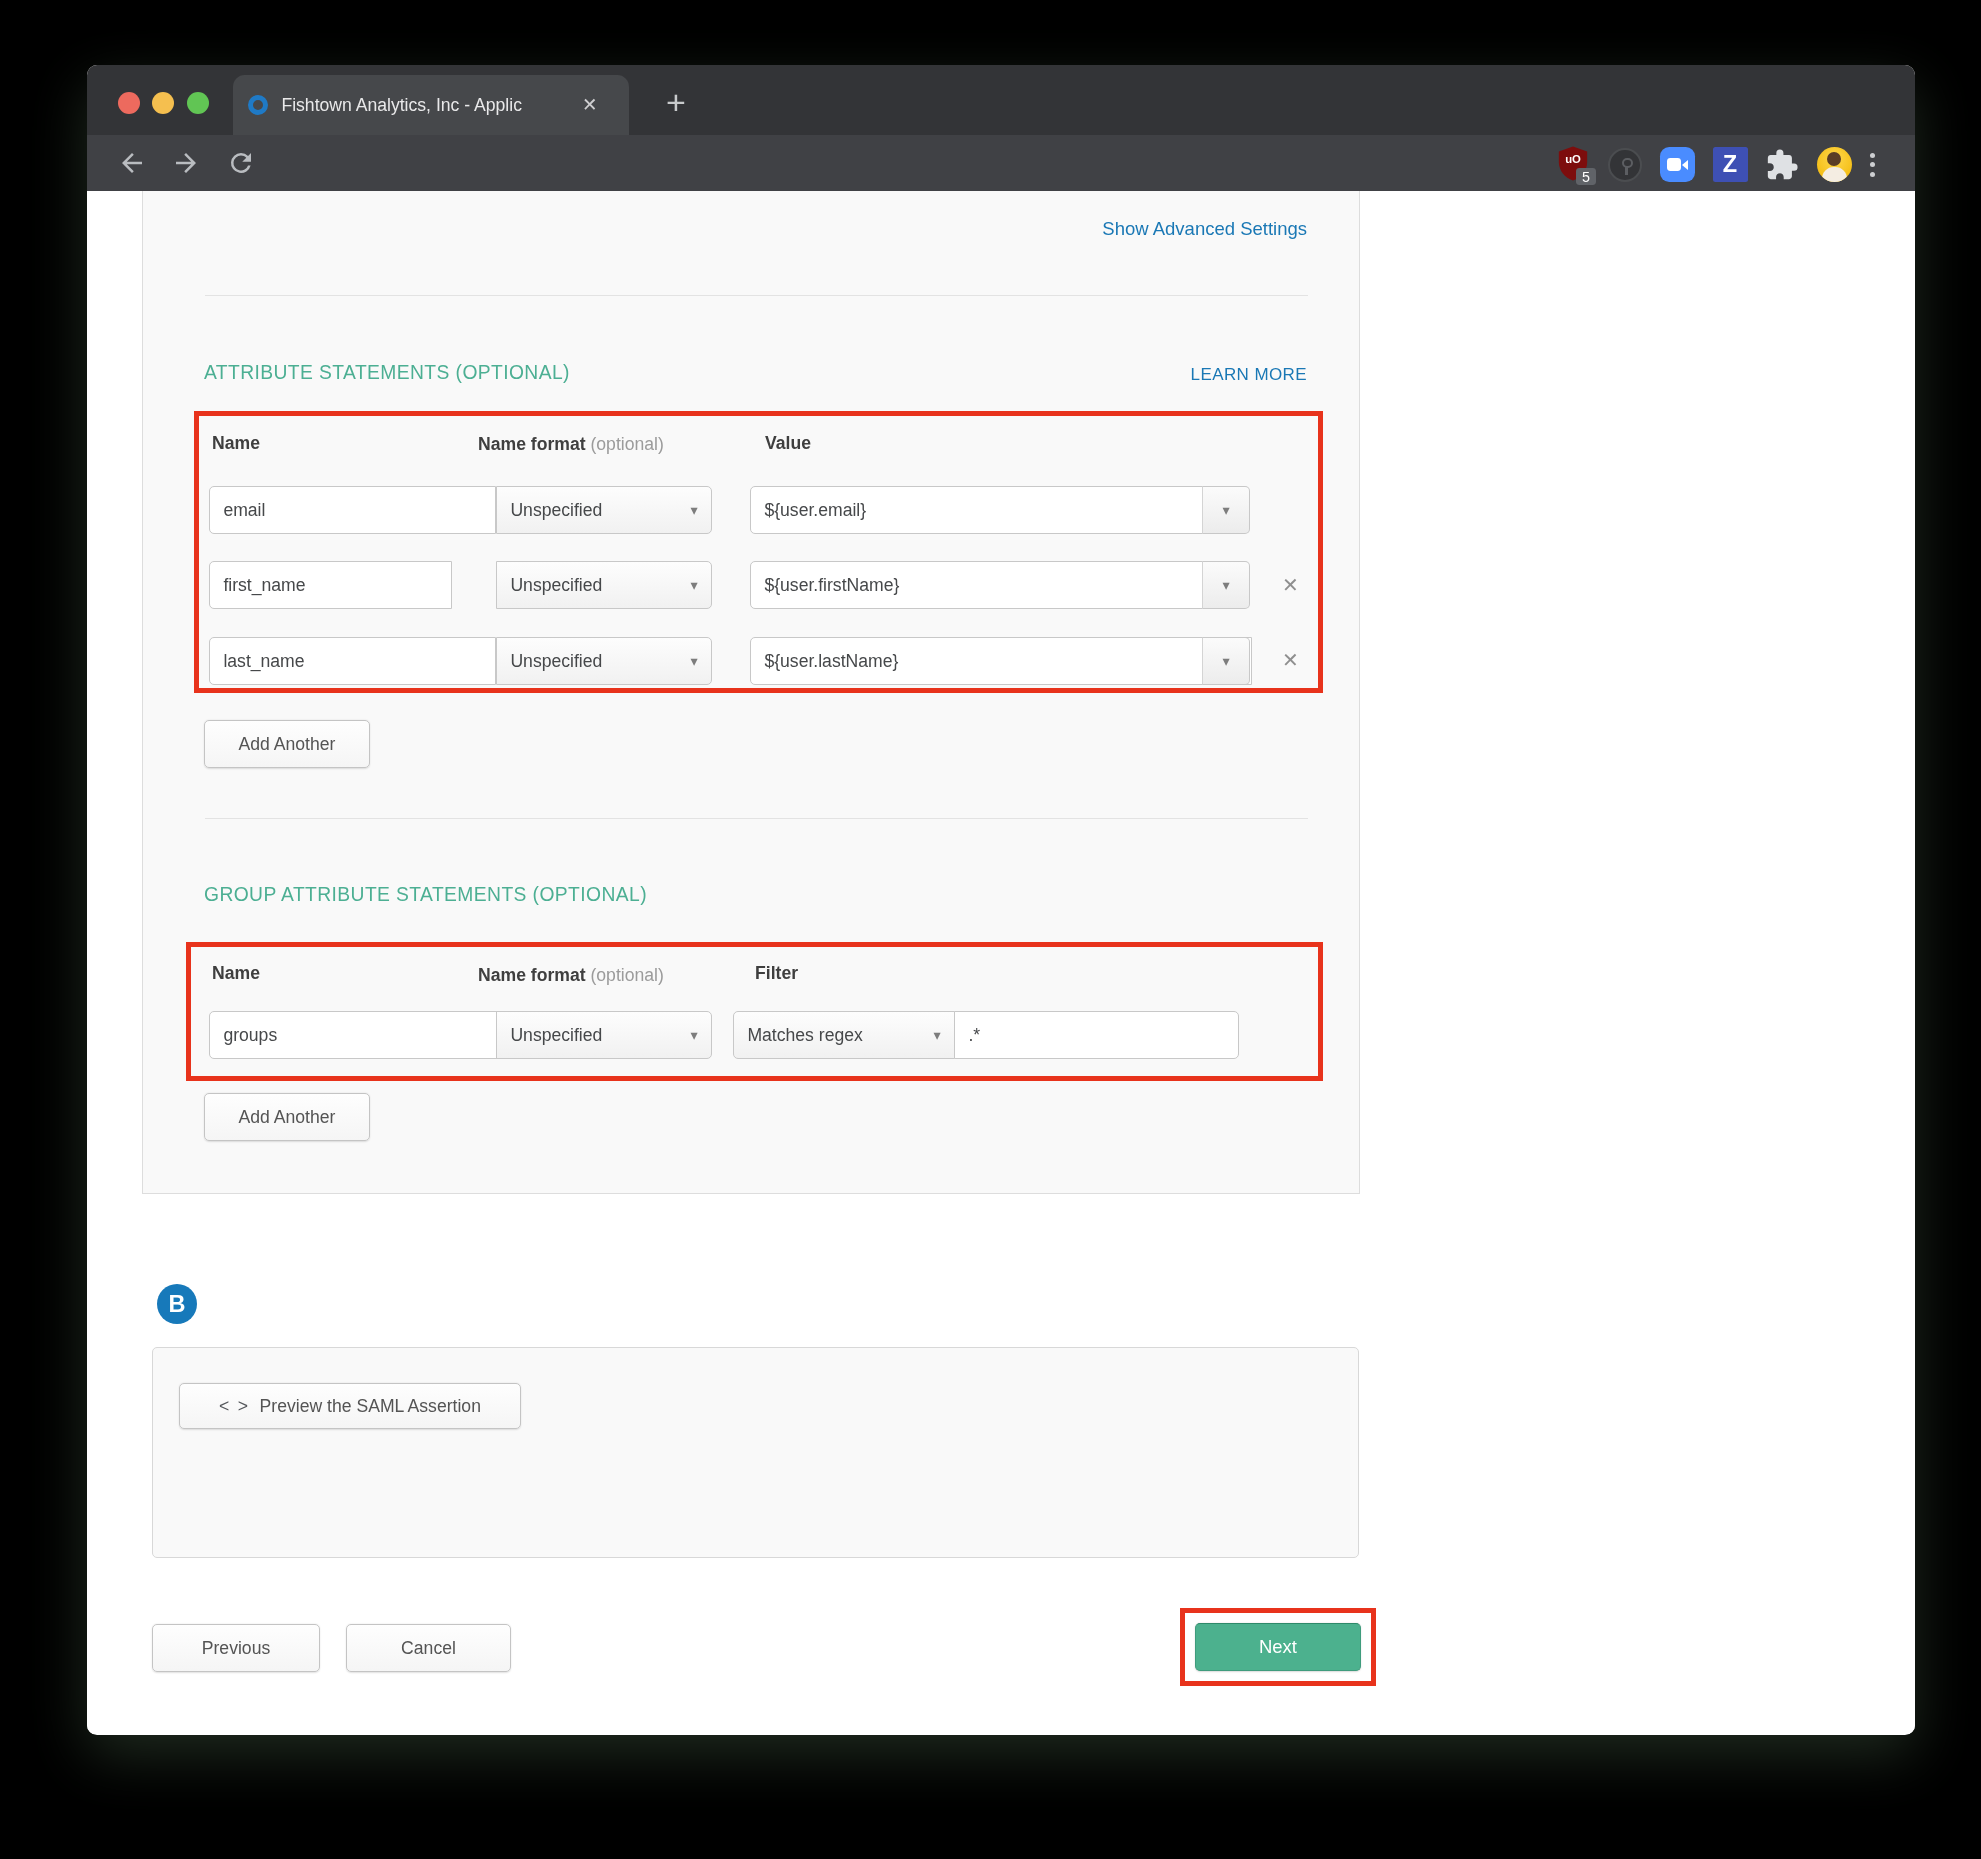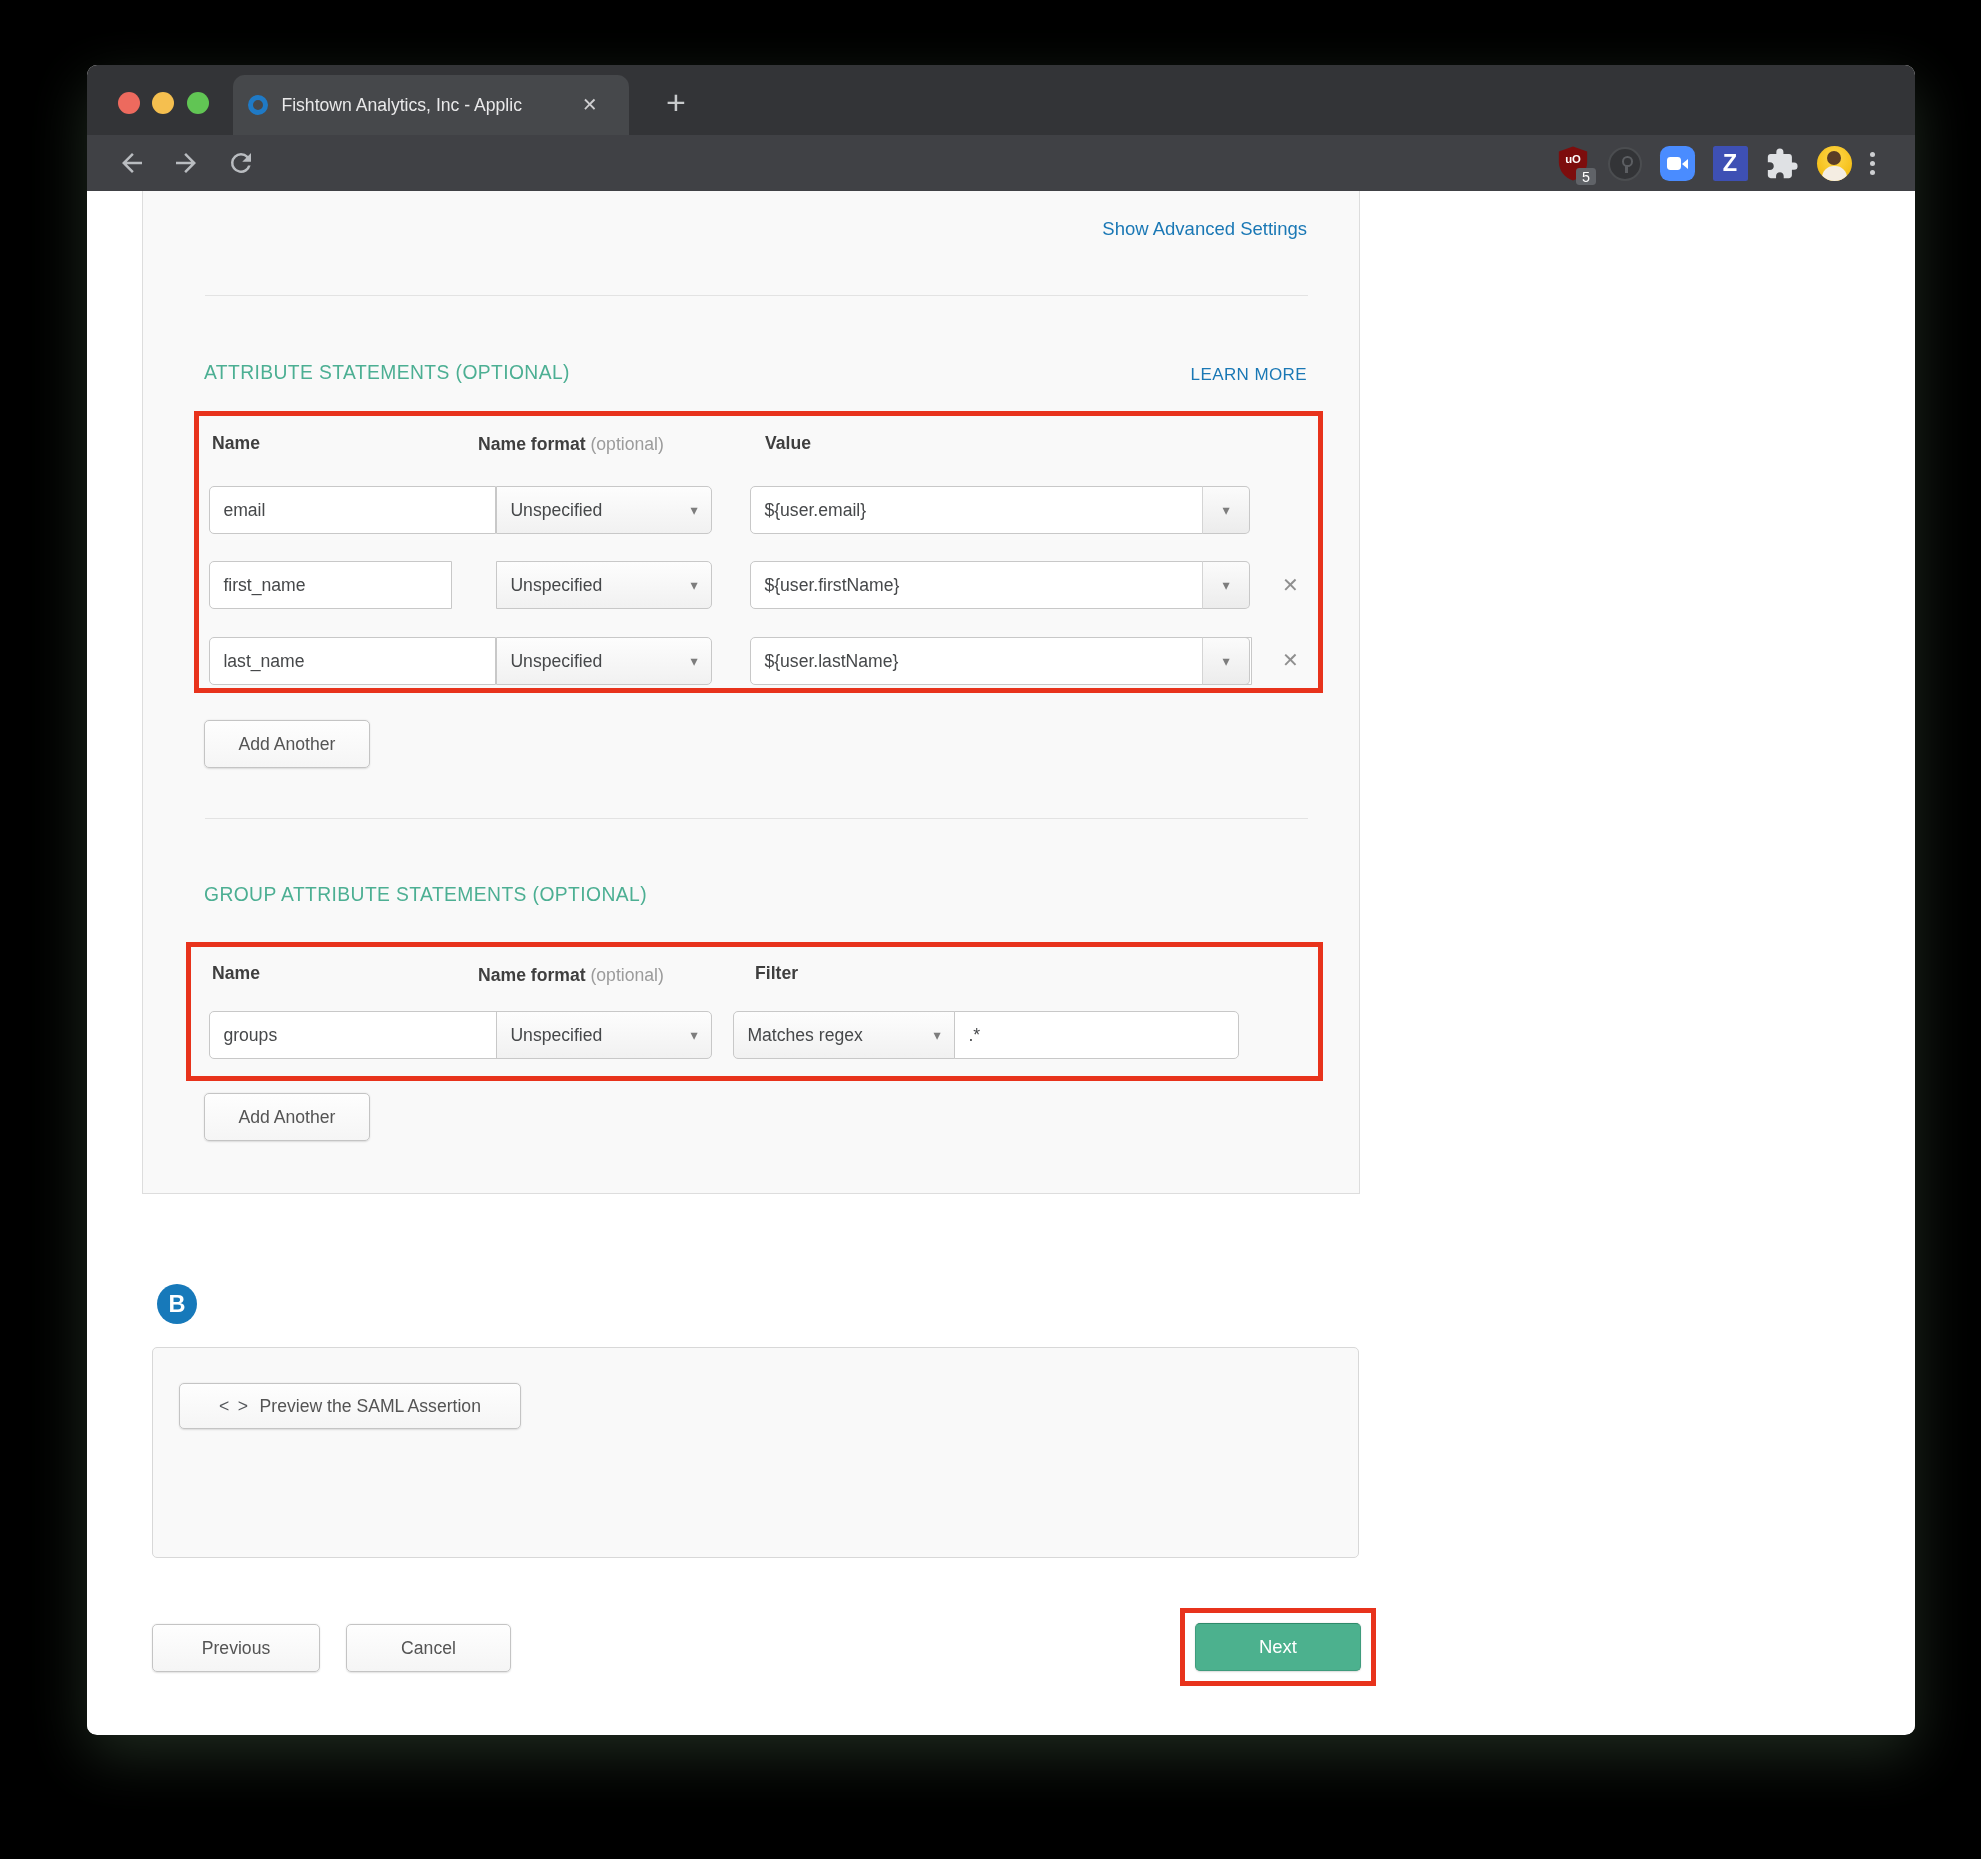--- a/index.html
+++ b/index.html
@@ -27,21 +27,21 @@
   .nav-ic { position:absolute; top:12.6px; width:30px; height:30px; }
   .nav-ic svg { width:100%; height:100%; fill:#b9bcc0; }
   .nav-back { left:30px; } .nav-fwd { left:84px; } .nav-reload { left:139px; }
   .urlbar { position:absolute; left:169px; top:7.6px; width:1249px; height:41px; border-radius:21px;
             background:#202124; display:flex; align-items:center; padding:0 17px; }
   .globe { width:22px; height:22px; flex:none; margin-right:11.7px; }
   .globe svg { width:100%; height:100%; stroke:#9aa0a6; fill:none; stroke-width:1.8; }
   .url-text { font-size:18.5px; white-space:nowrap; }
   .url-text .dim { color:#9aa0a6; } .url-text .host { color:#eceef0; }
 
-  .ext-row { position:absolute; right:39px; top:10px; height:37px; display:flex; align-items:center; gap:17.6px; }
+  .ext-row { position:absolute; right:39px; top:10px; height:37px; display:flex; align-items:flex-end; gap:17.6px; }
   .ublock { position:relative; width:35px; height:37px; }
   .ublock svg { width:34px; height:37px; }
   .ublock .badge { position:absolute; right:-5px; bottom:-3.4px; background:#606368; color:#fff;
                    font-size:14.3px; padding:0.8px 5.9px; border-radius:3.4px; }
   .onepass { width:34px; height:34px; border-radius:50%; background:#333437; border:2.5px solid #4b4d50; position:relative; }
   .onepass::after { content:""; position:absolute; left:11.7px; top:7.6px; width:6.7px; height:6.7px; border-radius:50%; border:2.5px solid #5c5e62; }
   .onepass::before { content:""; position:absolute; left:15px; top:17px; width:2.5px; height:7.6px; background:#5c5e62; }
   .zoomic { width:35px; height:35px; border-radius:9.2px; background:#4a8cff; position:relative; }
   .zoomic::before { content:""; position:absolute; left:6.7px; top:11px; width:14.3px; height:12.6px; background:#fff; border-radius:3.4px; }
   .zoomic::after { content:""; position:absolute; left:22px; top:12.6px; width:0; height:0;

